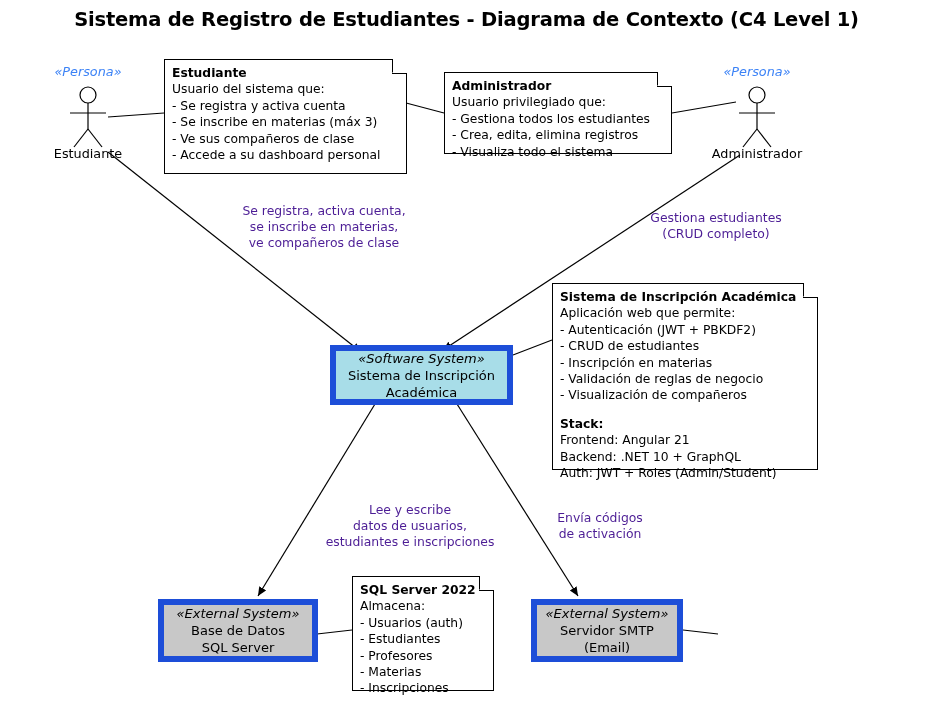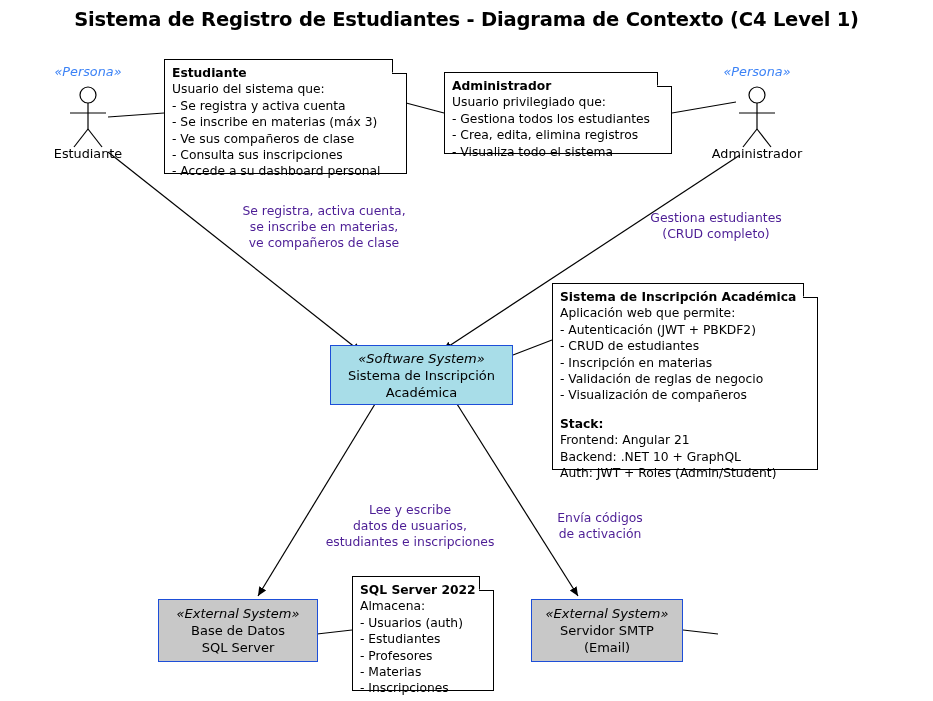--- a/index.html
+++ b/index.html
@@ -77,21 +77,21 @@
     left: -1px;
     top: -1px;
     width: 0;
     height: 0;
     border-left: 15px solid transparent;
     border-bottom: 15px solid #ffffff;
   }
   .box {
     position: absolute;
     box-sizing: border-box;
-    border: 1px solid #1d4ed8;
+    border: 6px solid #1d4ed8;
     text-align: center;
     font-size: 13px;
     line-height: 17px;
     color: #000000;
     display: flex;
     flex-direction: column;
     justify-content: center;
     align-items: center;
   }
   .box .stereo {
@@ -183,21 +183,20 @@
   <div class="actor-stereo" style="left:707px; top:64px; width:100px;">«Persona»</div>
   <div class="actor-label" style="left:700px; top:146px; width:114px;">Administrador</div>
 
   <div class="note" style="left:164px; top:59px; width:243px; height:115px;">
     <div class="note-fold"></div>
     <span class="note-title">Estudiante</span>
     <span class="note-line">Usuario del sistema que:</span>
     <span class="note-line">- Se registra y activa cuenta</span>
     <span class="note-line">- Se inscribe en materias (máx 3)</span>
     <span class="note-line">- Ve sus compañeros de clase</span>
-    <span class="note-line">- Consulta sus inscripciones</span>
     <span class="note-line">- Accede a su dashboard personal</span>
   </div>
 
   <div class="note" style="left:444px; top:72px; width:228px; height:82px;">
     <div class="note-fold"></div>
     <span class="note-title">Administrador</span>
     <span class="note-line">Usuario privilegiado que:</span>
     <span class="note-line">- Gestiona todos los estudiantes</span>
     <span class="note-line">- Crea, edita, elimina registros</span>
     <span class="note-line">- Visualiza todo el sistema</span>

